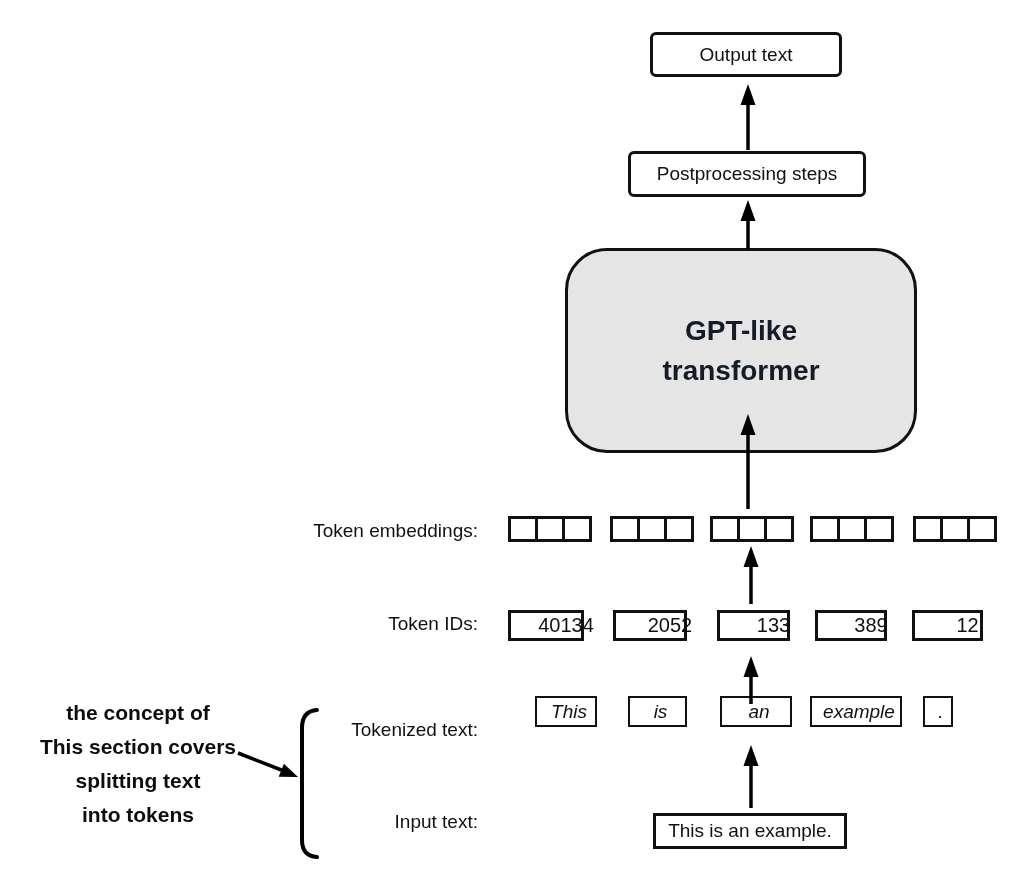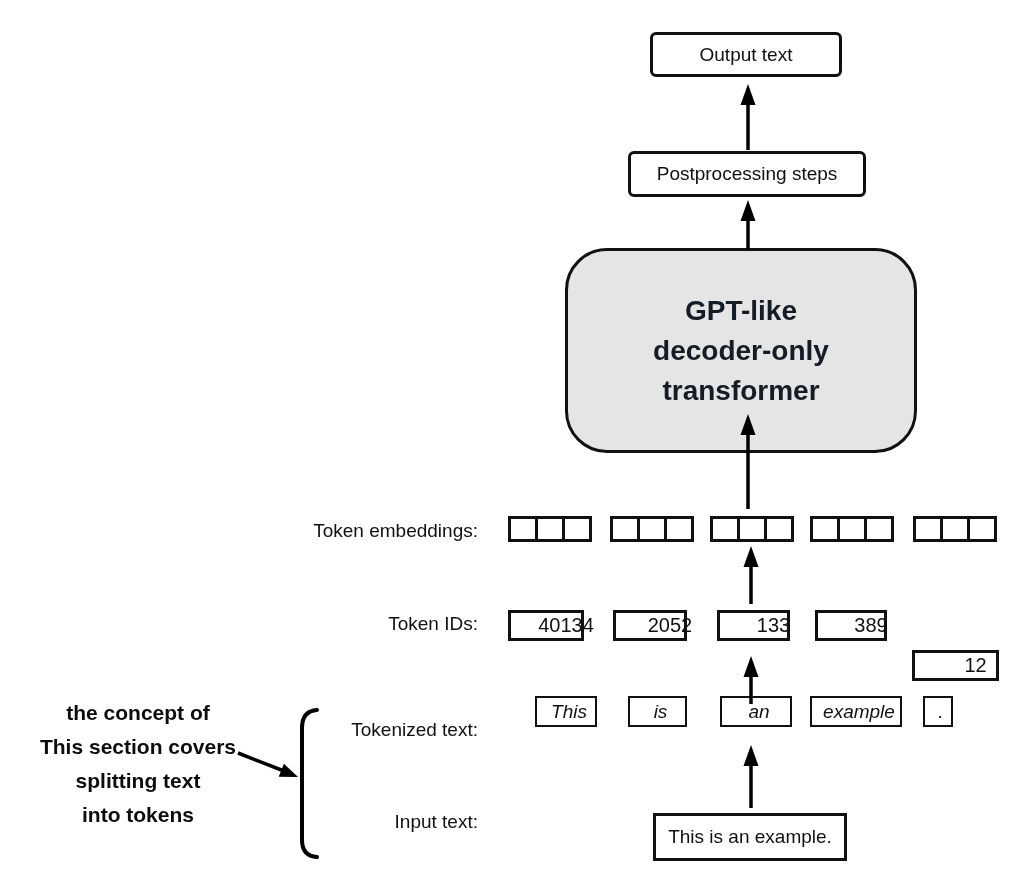--- a/index.html
+++ b/index.html
@@ -29,25 +29,25 @@
   .lbl-tokenized{top:719px;}
   .lbl-input{top:811px;}
   .embed-group{position:absolute;top:516px;display:flex;}
   .g1{left:508px;} .g2{left:610px;} .g3{left:710px;} .g4{left:810px;} .g5{left:913px;}
   .embed-cell{
     box-sizing:border-box;width:30px;height:26px;border:3px solid #111;background:#fff;
   }
   .embed-cell + .embed-cell{margin-left:-3px;}
   .idbox{position:absolute;top:610px;height:31px;font-size:20px;padding-left:40px;}
   .id1{left:508px;width:76px;} .id2{left:613px;width:74px;text-align:right;} .id3{left:717px;width:73px;}
-  .id4{left:815px;width:72px;} .id5{left:912px;width:87px;margin-top:40px;}
+  .id4{left:815px;width:72px;} .id5{left:912px;width:71px;}
   .tokbox{position:absolute;top:696px;height:31px;border-width:2px;font-style:italic;font-size:19px;padding-left:6px;}
   .tk1{left:535px;width:62px;} .tk2{left:628px;width:59px;} .tk3{left:720px;width:72px;font-style:italic;}
   .tk4{left:810px;width:92px;} .tk5{left:923px;width:30px;}
-  .input-box{left:653px;top:813px;width:194px;height:48px;border-width:3px;}
+  .input-box{left:653px;top:813px;width:194px;height:36px;border-width:3px;}
   .annotation{
     position:absolute;left:28px;top:696px;width:220px;text-align:center;
     font-size:21px;font-weight:700;line-height:34px;color:#0d0d0d;letter-spacing:0px;
   }
 </style>
 </head>
 <body>
 
 <svg class="overlay" width="1030" height="880" viewBox="0 0 1030 880">
 
@@ -92,21 +92,20 @@
 <div class="node rounded output-box">
   <span>Output text</span>
 </div>
 
 <div class="node rounded postproc-box">
   <span>Postprocessing steps</span>
 </div>
 
 <div class="node transformer-box" style="background: #e5e5e5;">
   <span>GPT-like</span>
-  <span>decoder-only</span>
   <span>transformer</span>
 </div>
 
 <div class="row-label lbl-embeddings">Token embeddings:</div>
 <div class="row-label lbl-ids">Token IDs:</div>
 <div class="row-label lbl-tokenized">Tokenized text:</div>
 <div class="row-label lbl-input">Input text:</div>
 
 <div class="embed-group g1">
   <div class="embed-cell"></div>

